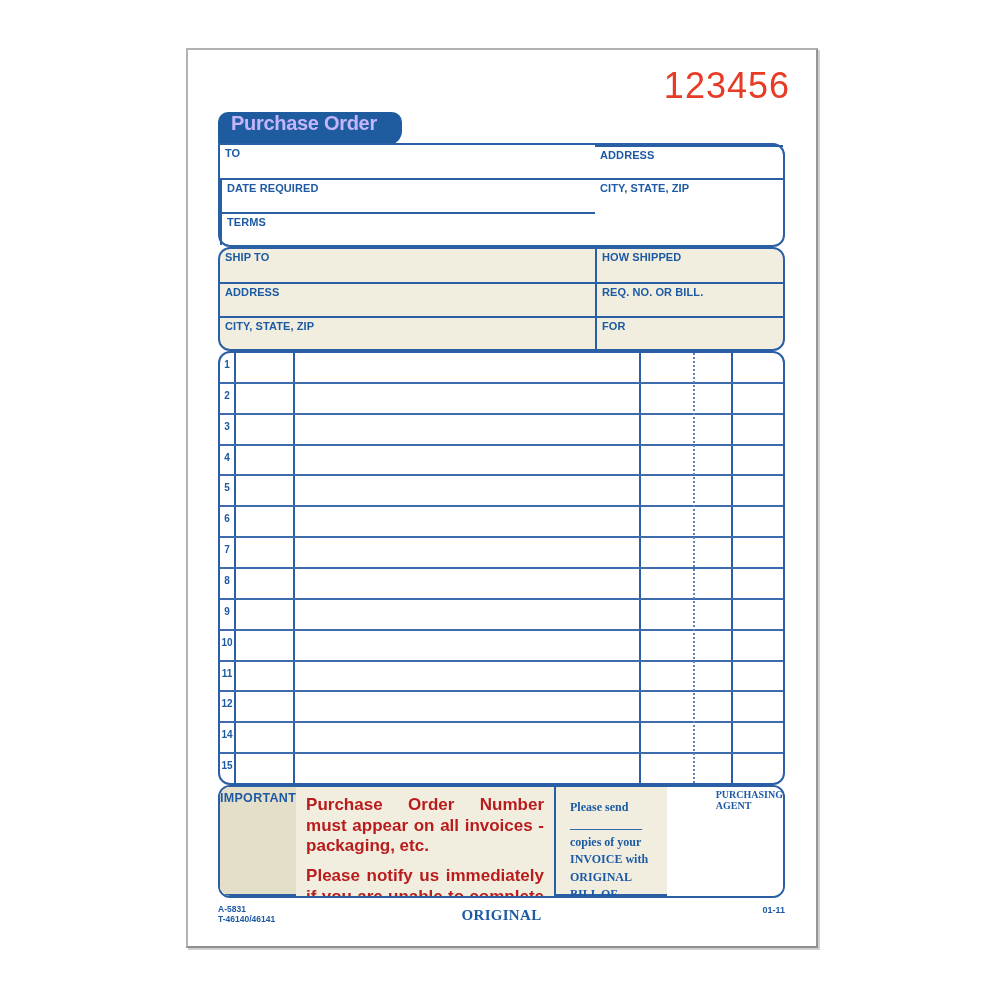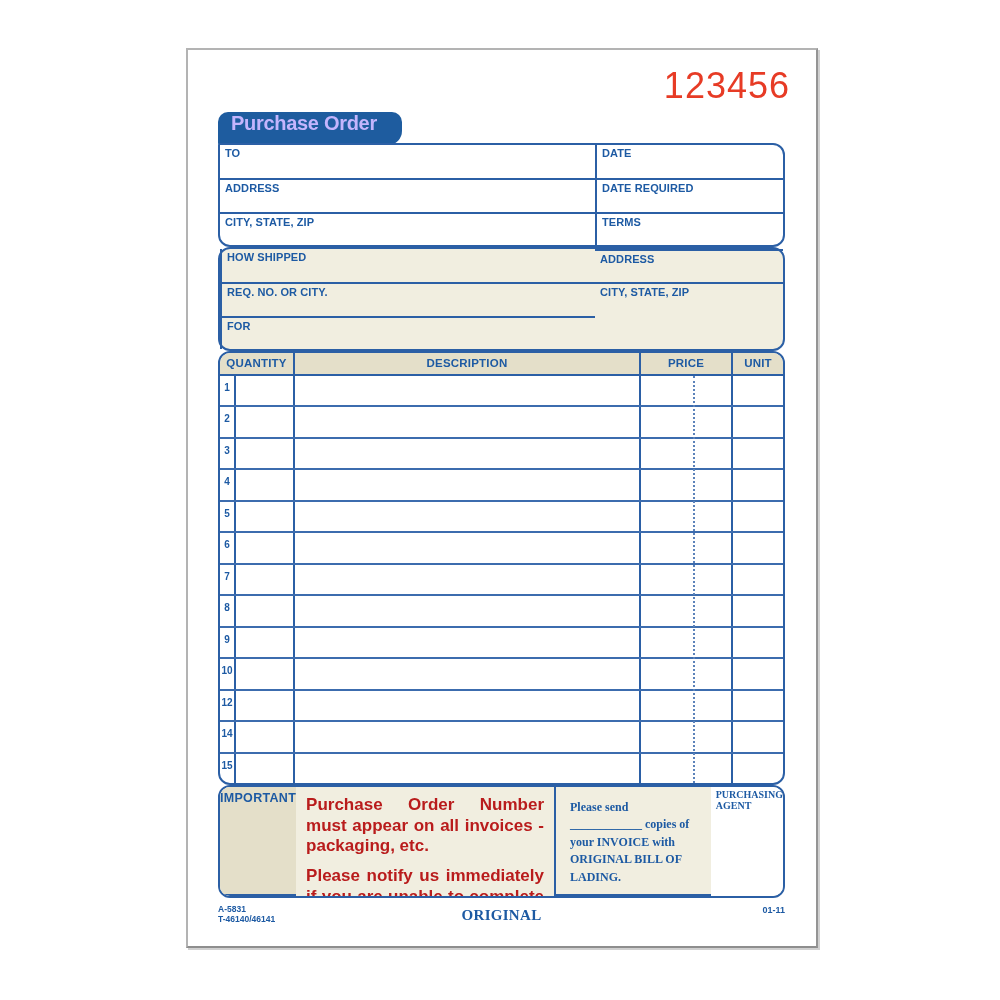--- a/index.html
+++ b/index.html
@@ -63,21 +63,21 @@
   .imp-title { flex:0 0 24px; background:#e4dfc9; border-bottom:2px solid #2b5fa5;
                text-align:center; font-size:12.5px; font-weight:bold; color:#1d5aa3;
                line-height:23px; letter-spacing:0.3px; }
   .imp-body { padding:5px 10px 0 10px; }
   .imp-body p { font-size:17px; font-weight:bold; color:#b91c1c;
                 line-height:1.22; margin:3px 0 9px 0; text-align:justify; }
   .rightcol { flex:1; display:flex; flex-direction:row;font-family:Liberation Serif, serif; }
   .invoice-note { flex:1; background:#f1eee0; border-bottom:2px solid #2b5fa5;
                   padding:12px 12px 0 14px; font-size:12px; font-weight:bold;
                   color:#1d5aa3; line-height:1.45; }
-  .agent { flex:0 0 36px; background:#ffffff; }
+  .agent { flex:0 0 36px; background:#ffffff;padding-left:44px; }
   .agent span { display:block; padding:2px 0 0 5px; font-size:10px;
                 font-weight:bold; color:#1d5aa3; }
 
   .foot-left { position:absolute; left:30px; top:855px; font-size:8.5px;
                font-weight:bold; color:#1d5aa3; line-height:1.15; }
   .foot-center { position:absolute; left:30px; top:857px; width:567px;
                  text-align:center; font-size:15px; font-weight:bold;
                  color:#1d5aa3; letter-spacing:0.3px;font-family:Liberation Serif, serif; }
   .foot-right { position:absolute; top:855px; right:31px; font-size:9px;
                 font-weight:bold; color:#1d5aa3;text-align:center; }
@@ -91,62 +91,56 @@
     <div class="form-number">123456</div>
 
     <div class="tab">
       <span>Purchase Order</span>
     </div>
 
     <div class="fblock b1">
       <div class="fcell">
         <span class="flabel">TO</span>
       </div>
-      <div class="fcell rt">
-        <span class="flabel">DATE</span>
-      </div>
       <div class="fcell nt">
         <span class="flabel">ADDRESS</span>
       </div>
       <div class="fcell rt nt">
         <span class="flabel">DATE REQUIRED</span>
       </div>
       <div class="fcell nt">
         <span class="flabel">CITY, STATE, ZIP</span>
       </div>
       <div class="fcell rt nt">
         <span class="flabel">TERMS</span>
       </div>
     </div>
 
     <div class="fblock b2">
+      <div class="fcell">
+        <span class="flabel">SHIP TO</span>
+      </div>
       <div class="fcell rt">
         <span class="flabel">HOW SHIPPED</span>
       </div>
       <div class="fcell nt">
         <span class="flabel">ADDRESS</span>
       </div>
       <div class="fcell rt nt">
-        <span class="flabel">REQ. NO. OR CITY.</span>
+        <span class="flabel">REQ. NO. OR BILL.</span>
       </div>
       <div class="fcell nt">
         <span class="flabel">CITY, STATE, ZIP</span>
       </div>
       <div class="fcell rt nt">
         <span class="flabel">FOR</span>
       </div>
     </div>
 
     <div class="potable">
-      <div class="thead">
-        <div class="th h-qty">QUANTITY</div>
-        <div class="th h-desc">DESCRIPTION</div>
-        <div class="th h-price">PRICE</div>
-        <div class="th h-unit">UNIT</div>
-      </div>
       <div class="tbody">
         <div class="dotline"></div>
 
   <div class="trow">
     <div class="td num">1</div>
     <div class="td qtyc"></div>
     <div class="td descc"></div>
     <div class="td pricec"></div>
     <div class="td unitc"></div>
   </div>
@@ -216,20 +210,27 @@
   </div>
 
   <div class="trow">
     <div class="td num">10</div>
     <div class="td qtyc"></div>
     <div class="td descc"></div>
     <div class="td pricec"></div>
     <div class="td unitc"></div>
   </div>
 
+  <div class="trow">
+    <div class="td num">11</div>
+    <div class="td qtyc"></div>
+    <div class="td descc"></div>
+    <div class="td pricec"></div>
+    <div class="td unitc"></div>
+  </div>
 
   <div class="trow">
     <div class="td num">12</div>
     <div class="td qtyc"></div>
     <div class="td descc"></div>
     <div class="td pricec"></div>
     <div class="td unitc"></div>
   </div>
 
 

